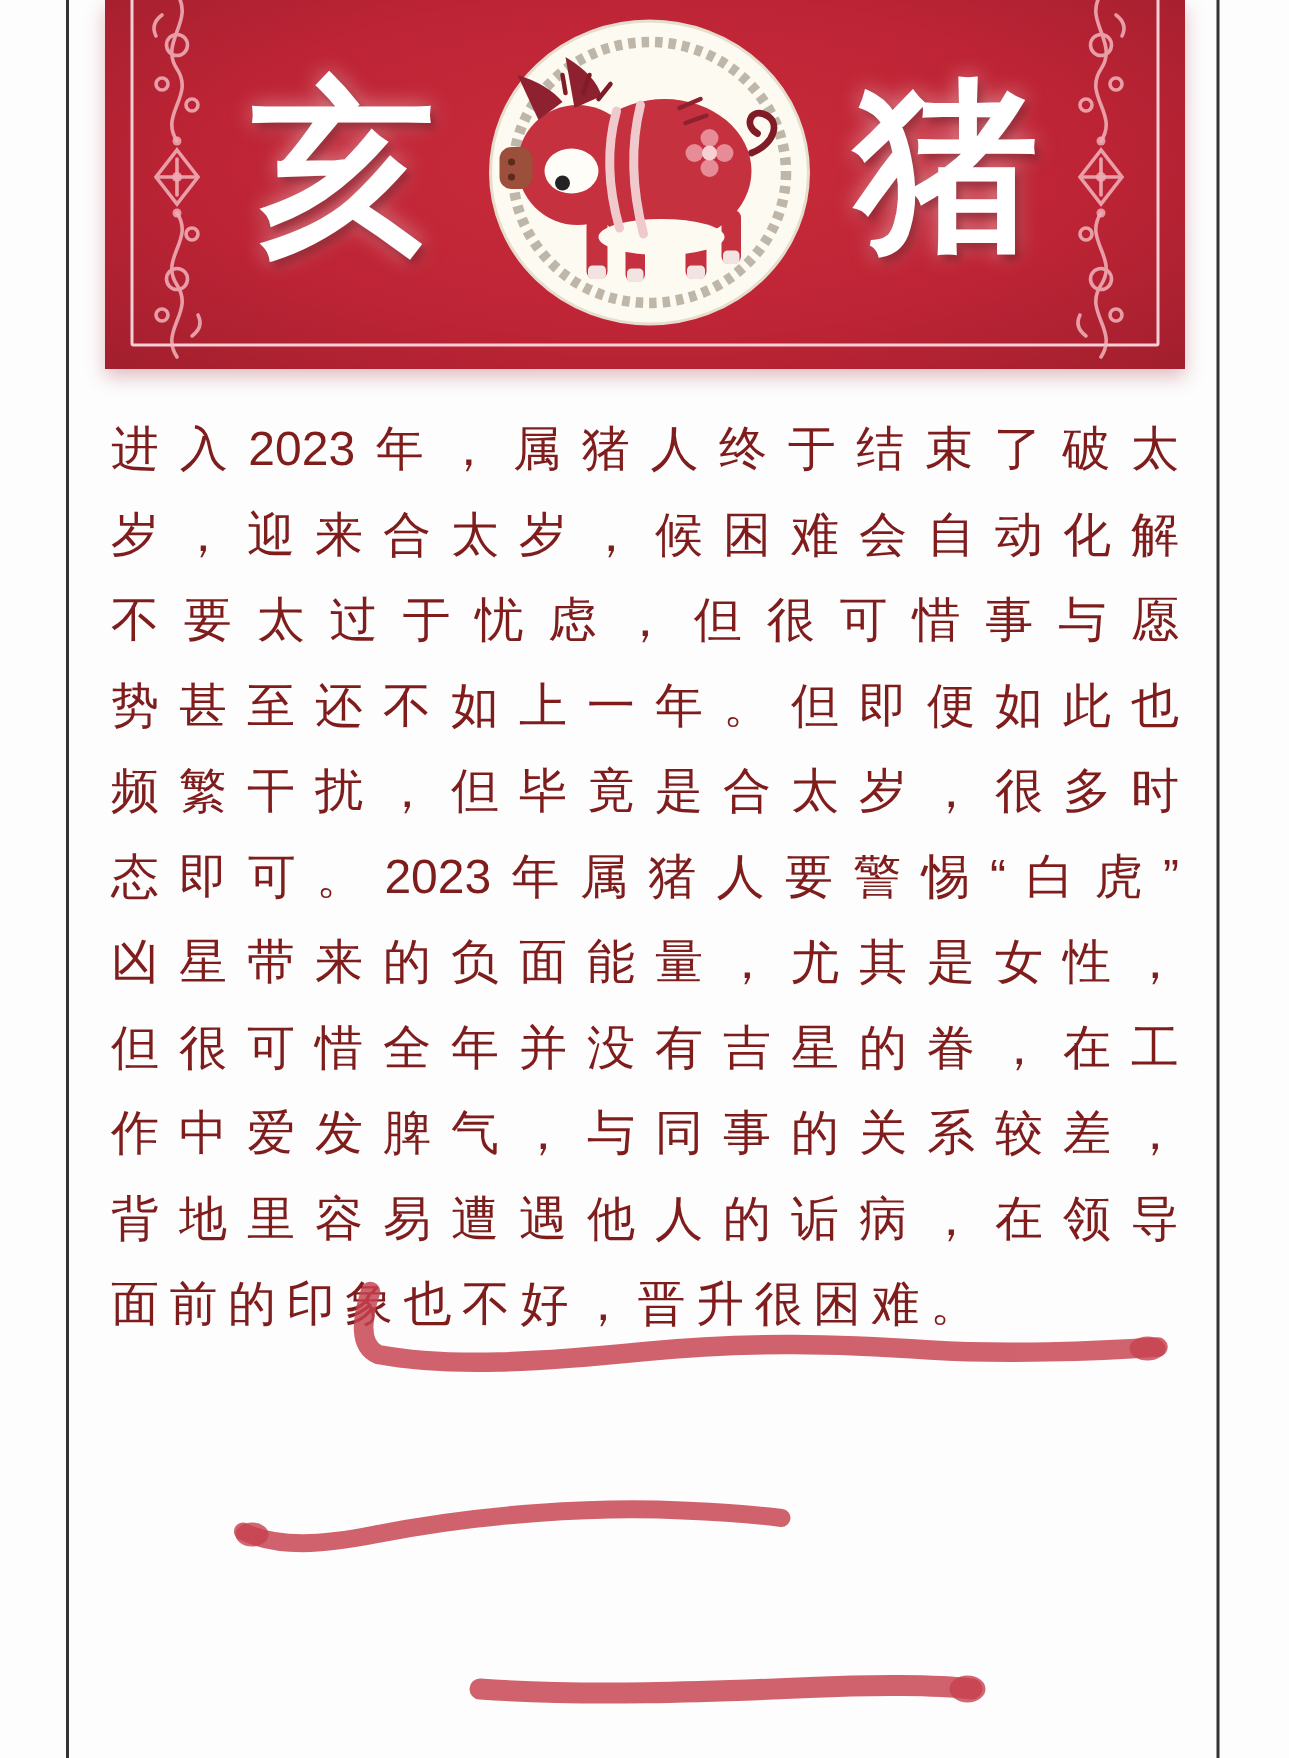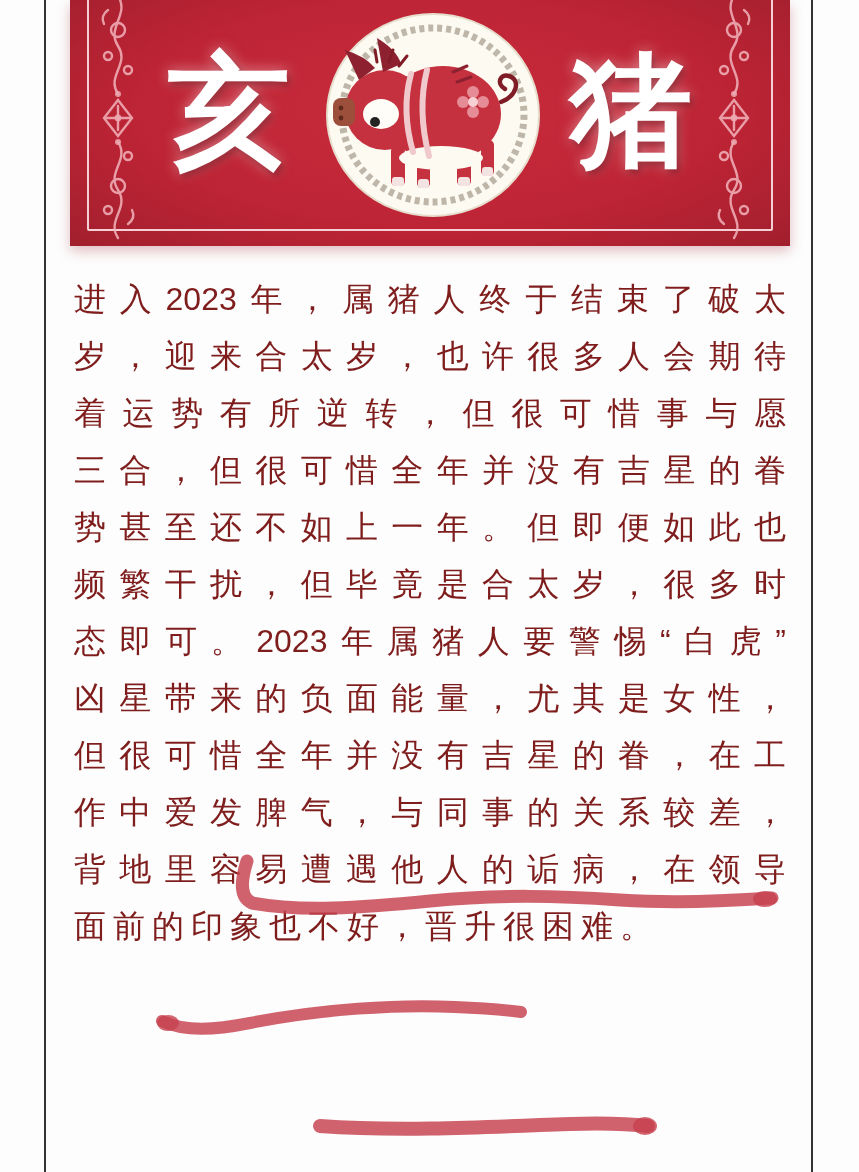--- a/index.html
+++ b/index.html
@@ -148,23 +148,22 @@
         <circle cx="50" cy="110" r="5" fill="#232323"></circle>
 
         <path d="M86 62 Q76 98 88 140" stroke="#f0c9cc" stroke-width="6" fill="none" stroke-linecap="round"></path>
         <path d="M102 58 Q92 98 104 144" stroke="#f0c9cc" stroke-width="6" fill="none" stroke-linecap="round"></path>
       </g>
     </svg>
   </div>
 
   <div class="article">
     <div class="tline">进入2023年，属猪人终于结束了破太</div>
-    <div class="tline">岁，迎来合太岁，也许很多人会期待</div>
-    <div class="tline">着运势有所逆转，但很可惜事与愿</div>
-    <div class="tline">三合，但很可惜全年并没有吉星的眷</div>
+    <div class="tline">岁，迎来合太岁，候困难会自动化解</div>
+    <div class="tline">不要太过于忧虑，但很可惜事与愿</div>
     <div class="tline">势甚至还不如上一年。但即便如此也</div>
     <div class="tline">频繁干扰，但毕竟是合太岁，很多时</div>
     <div class="tline">态即可。2023年属猪人要警惕“白虎”</div>
     <div class="tline">凶星带来的负面能量，尤其是女性，</div>
     <div class="tline">但很可惜全年并没有吉星的眷，在工</div>
     <div class="tline">作中爱发脾气，与同事的关系较差，</div>
     <div class="tline">背地里容易遭遇他人的诟病，在领导</div>
     <div class="tline last">面前的印象也不好，晋升很困难。</div>
   </div>
 

